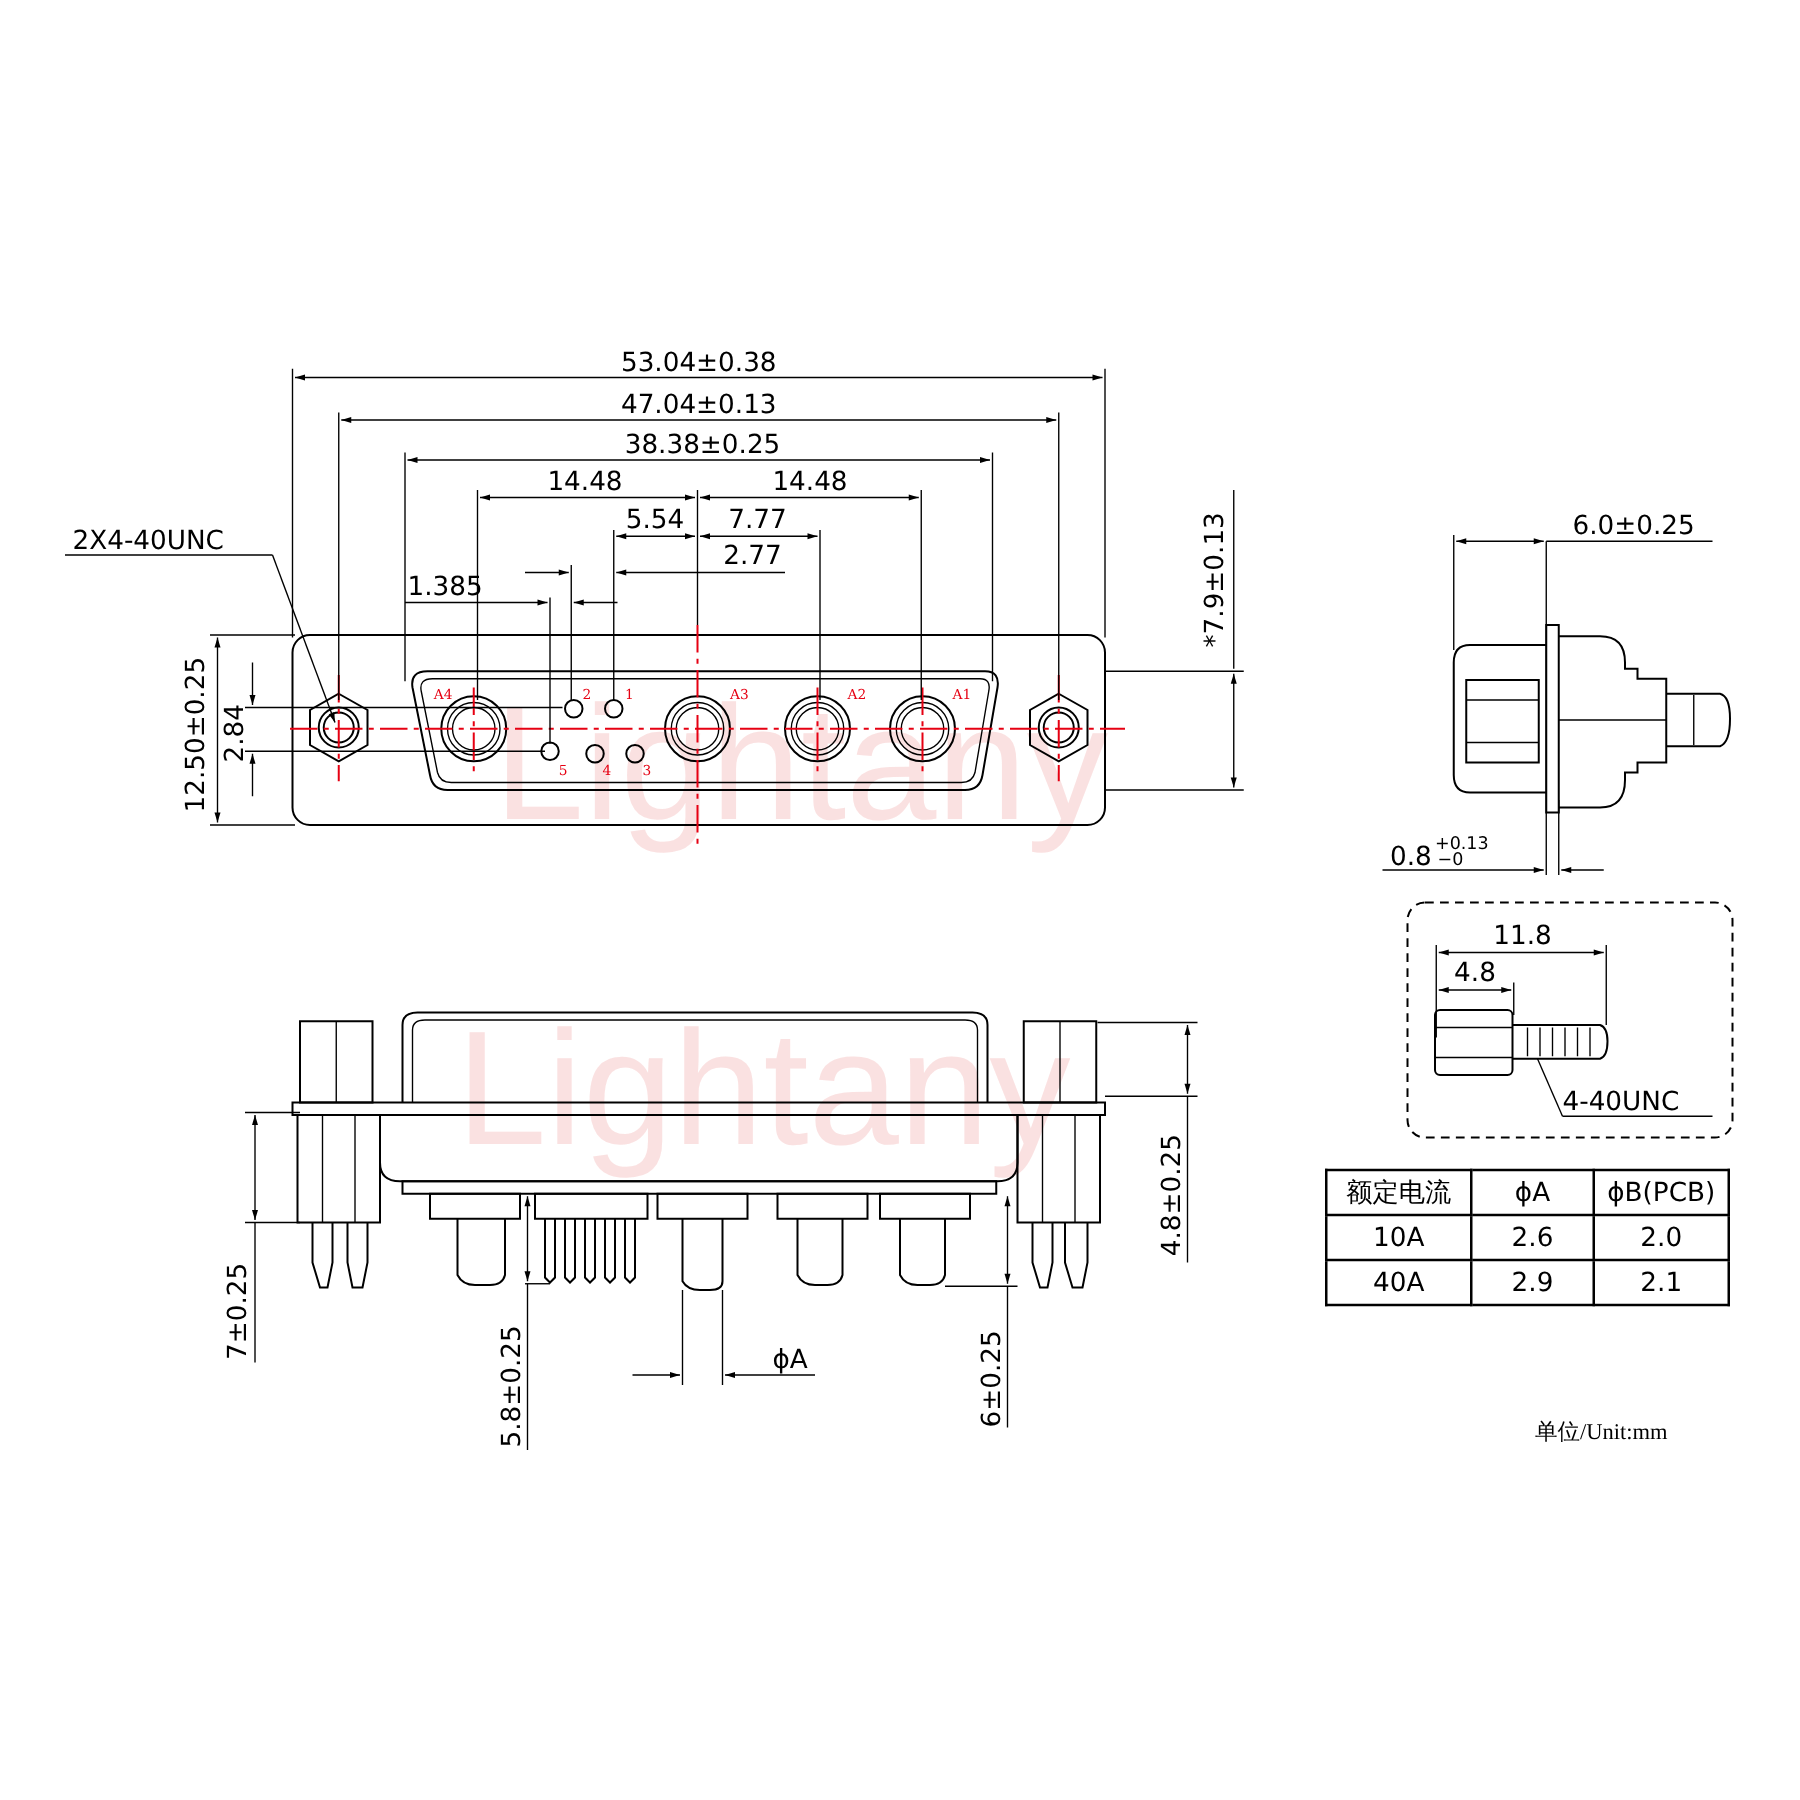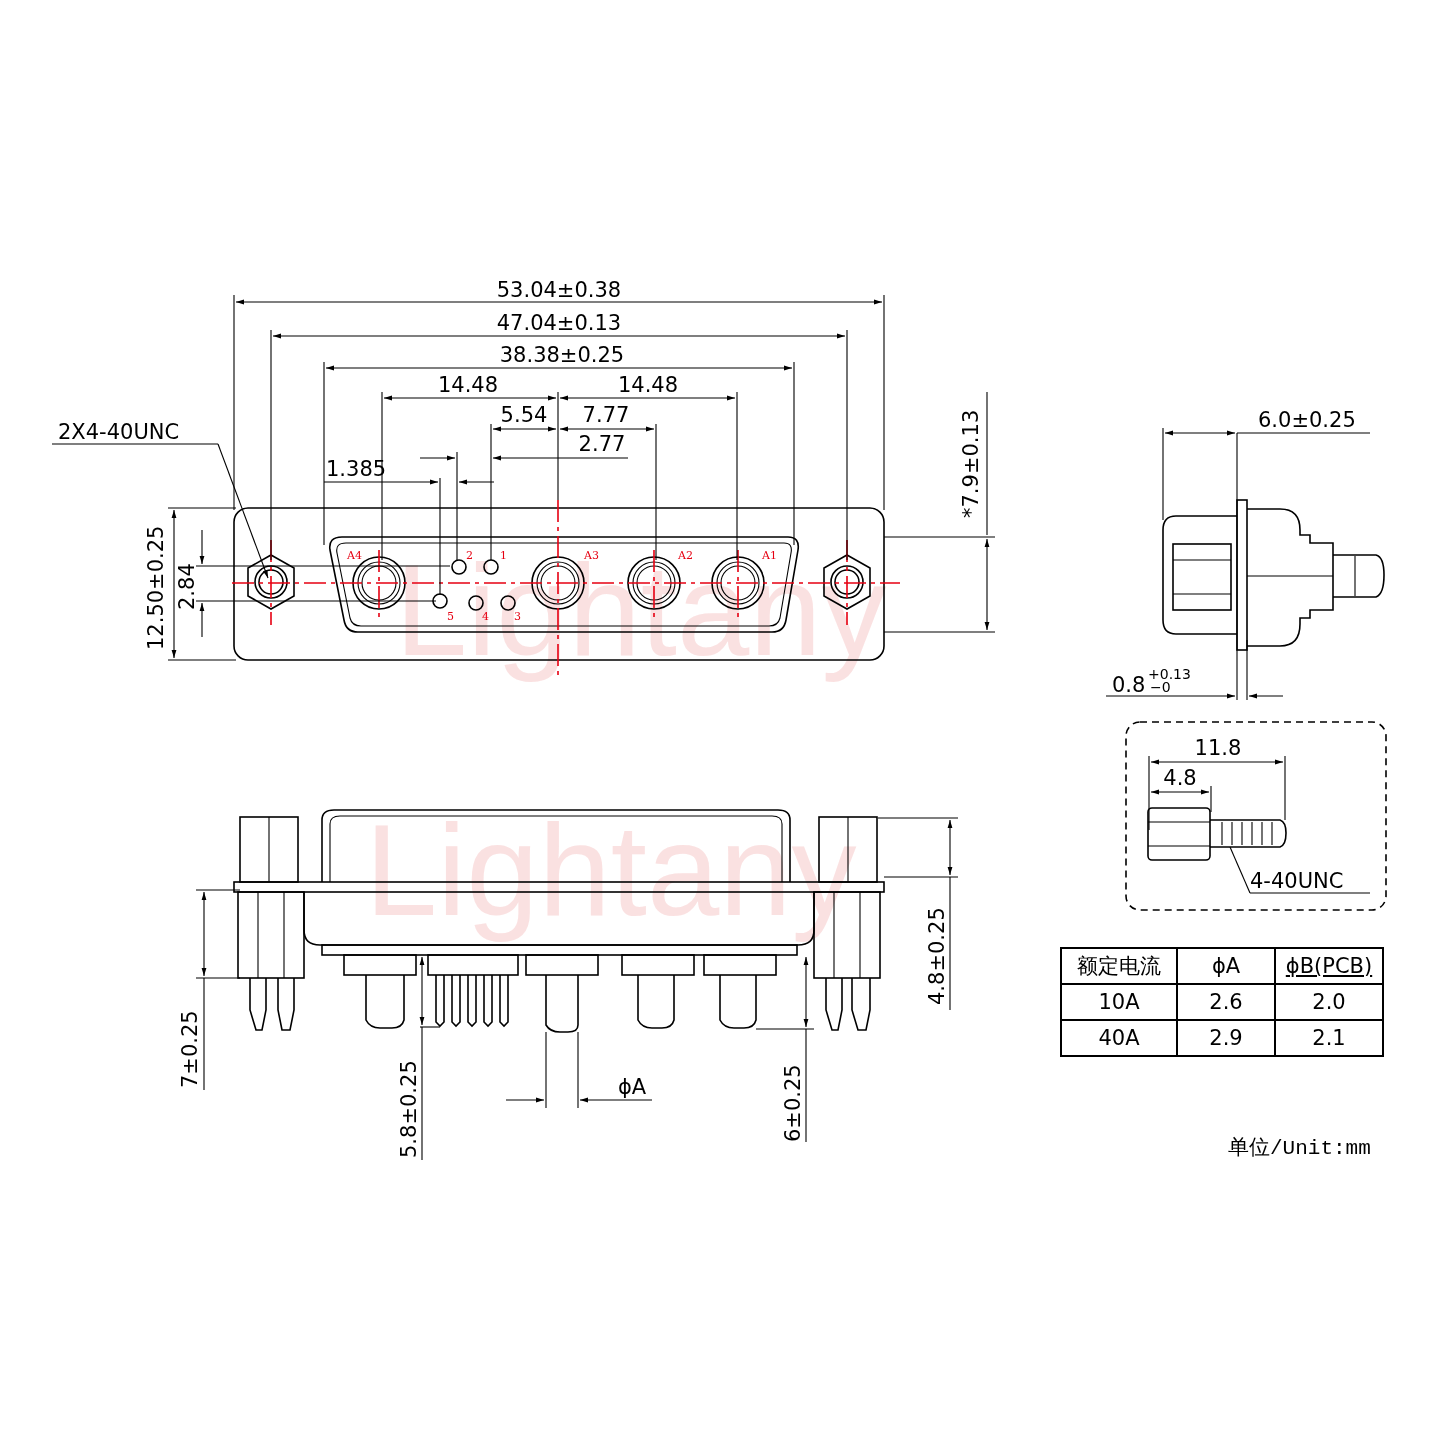--- a/index.html
+++ b/index.html
@@ -4,24 +4,24 @@
 <style>
   html, body { margin:0; padding:0; background:#ffffff; }
   body { width:1440px; height:1440px; position:relative; overflow:hidden; font-family:"Liberation Sans", sans-serif; }
   svg#drawing { position:absolute; left:0; top:0; }
   .ln { stroke:#000; stroke-width:1.6; fill:none; }
   .thin { stroke:#000; stroke-width:1.1; fill:none; }
   .cl { stroke:#e60012; stroke-width:1.6; fill:none; stroke-dasharray:22 5 4 5; }
   .dim { font-family:"DejaVu Sans", sans-serif; font-size:21px; fill:#000; }
   .pin { font-family:"DejaVu Serif", serif; font-size:11px; fill:#e60012; }
   .wm { font-family:"Liberation Sans", sans-serif; font-size:130px; fill:#f7c9c9; opacity:.55; }
-  .tbl { position:absolute; left:1060px; top:935px; border-collapse:collapse; font-family:"DejaVu Sans", sans-serif; font-size:21px;margin-top:12px; }
+  .tbl { position:absolute; left:1060px; top:935px; border-collapse:collapse; font-family:"DejaVu Sans", sans-serif; font-size:21px; }
   .tbl td { border:2px solid #000; text-align:center; height:34px; padding:0; }
-  .tbl td.c0 { width:114px; } .tbl td.c1 { width:96px; } .tbl td.c2 { width:106px;text-decoration:underline; }
-  .unit { position:absolute; left:1228px; top:1133px; font-family:Liberation Mono, monospace; font-size:21px; }
+  .tbl td.c0 { width:114px; } .tbl td.c1 { width:96px; } .tbl td.c2 { width:106px; }
+  .unit { position:absolute; left:1228px; top:1133px; font-family:Liberation Serif, serif; font-size:18px; }
 </style>
 </head>
 <body>
 
 <svg id="drawing" width="1440" height="1440" viewBox="0 0 1440 1440" xmlns="http://www.w3.org/2000/svg">
   <defs>
     <marker id="ar" viewBox="0 0 10 10" refX="10" refY="5" markerWidth="12" markerHeight="8" orient="auto-start-reverse" markerUnits="userSpaceOnUse">
       <path d="M0,2 L10,5 L0,8 z" fill="#000"></path>
     </marker>
   </defs>

